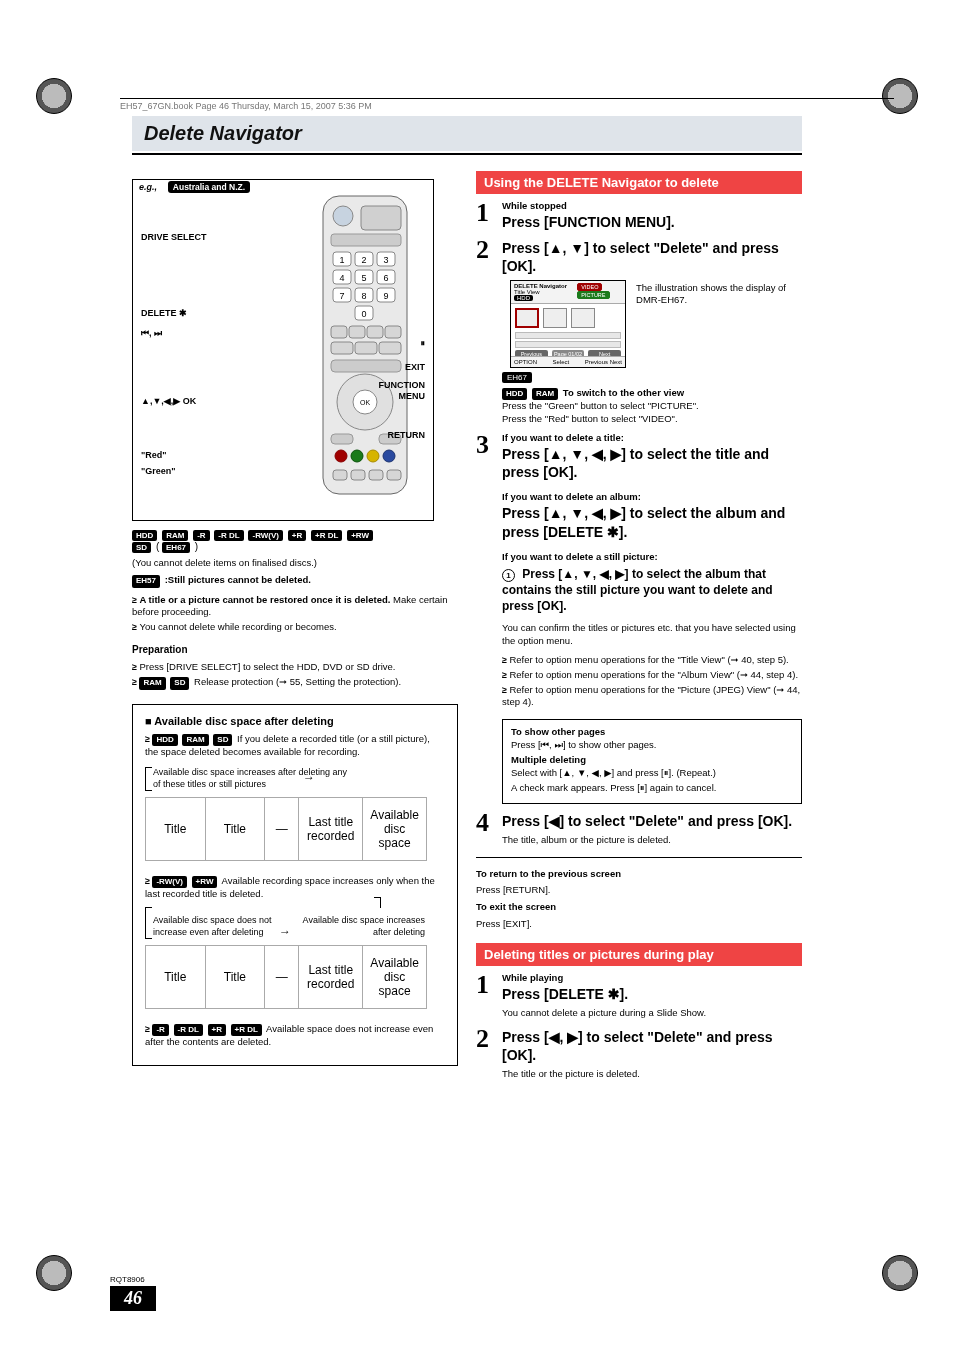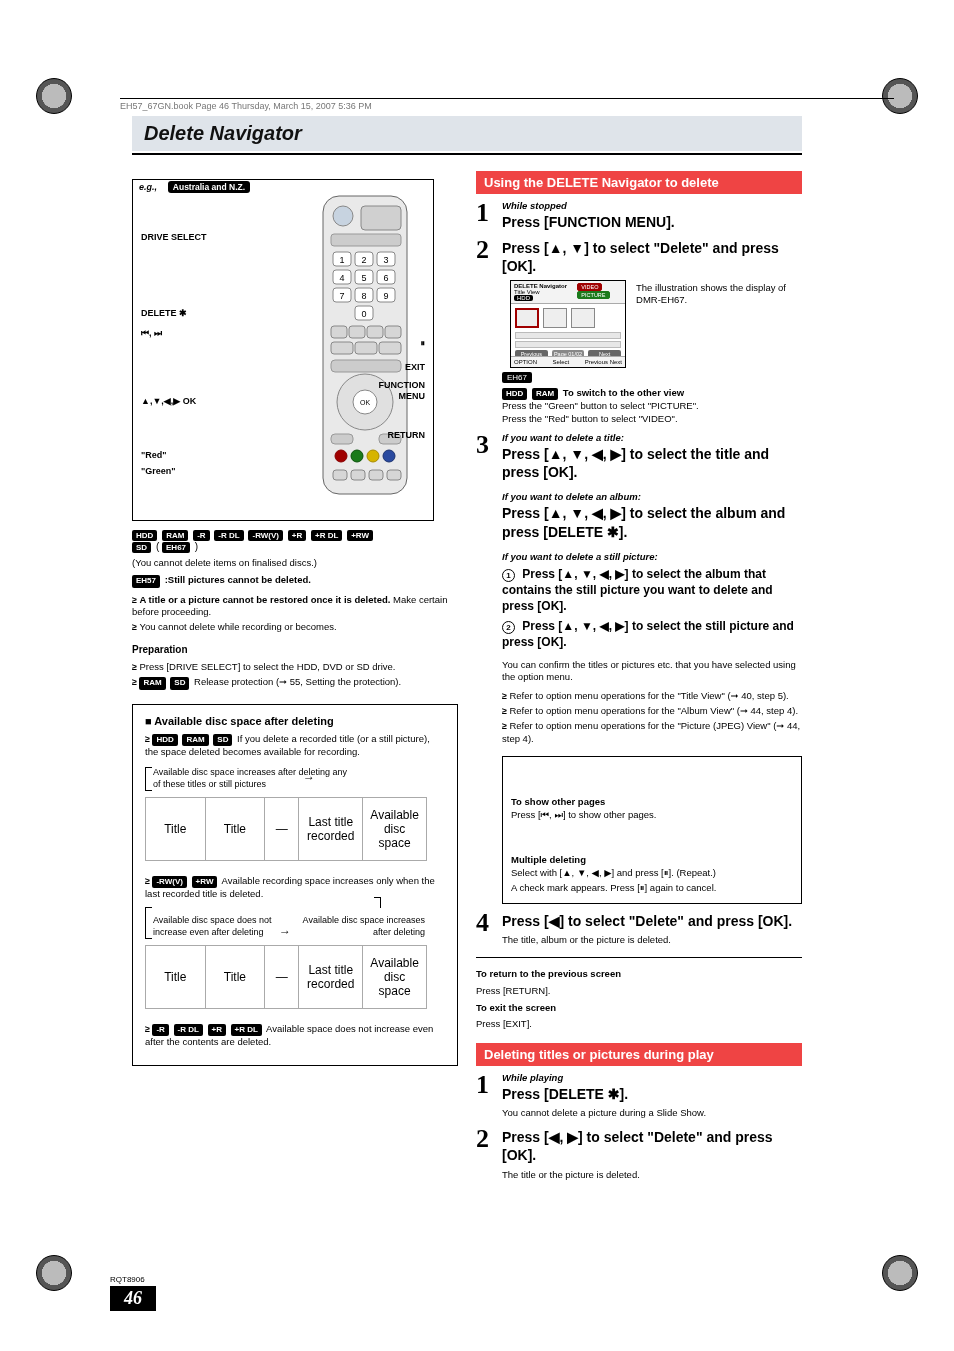--- a/index.html
+++ b/index.html
@@ -78,21 +78,21 @@
   .bracket-top-right { position:absolute; right:44px; top:-10px; width:6px; height:10px; border-right:1px solid #000; border-top:1px solid #000;}
   .strip-header.right { text-align:right; }
   .strip-headers-row { display:flex; justify-content:space-between; width:280px;}
 
   .section-bar {
     background:#ef4444; color:#fff; font-weight:bold; font-size:13px; padding:4px 8px;
   }
   .step-row { display:flex; align-items:flex-start; margin-top:6px;}
   .step-num { font-size:26px; font-weight:bold; font-family:"Times New Roman", serif; width:26px; line-height:1;}
   .step-body { flex:1; }
-  .step-sub { font-size:9.5px; font-weight:bold;font-style:italic; }
+  .step-sub { font-size:9.5px; font-weight:bold; }
   .step-main { font-size:14px; font-weight:bold; line-height:1.3; margin-top:2px;}
   .body-text { font-size:9.5px; line-height:1.35; margin-top:4px;}
   .bold { font-weight:bold;}
   .prep { font-weight:bold; font-size:10px; margin-top:10px;}
   .small-screen {
     border:1px solid #000; width:140px; height:86px; position:relative; background:#fff; margin-top:4px;
     font-size:6px;
   }
   .small-screen .hdr { display:flex; justify-content:space-between; padding:2px 3px; background:#f3f3f3; border-bottom:1px solid #aaa;}
   .small-screen .btn { display:inline-block; background:#ccc; border:1px solid #888; border-radius:2px; padding:0 3px; font-size:5.5px;}
@@ -101,21 +101,21 @@
   .small-screen .thumb { width:22px; height:18px; border:1px solid #888; background:#eee; position:relative;}
   .small-screen .thumb.sel { border-color:#a00000; box-shadow:0 0 0 1px #a00000 inset;}
   .small-screen .row2bars { display:flex; flex-direction:column; gap:2px; padding:0 4px;}
   .small-screen .bar { height:5px; background:#e7e7e7; border:1px solid #bbb;}
   .small-screen .navrow { display:flex; gap:4px; padding:2px 4px;}
   .small-screen .navbtn { flex:1; background:#666; color:#fff; text-align:center; border-radius:2px; font-size:5.5px; padding:1px 0;}
   .right-of-screen { font-size:9.5px; line-height:1.35; padding-left:10px; padding-top:6px;}
   .eh67-chip { display:inline-block; background:#000; color:#fff; font-size:8px; padding:1px 5px; border-radius:2px; margin-top:4px;}
 
   .tipbox { border:1px solid #000; padding:6px 8px; margin-top:10px;}
-  .tipbox .ttl { font-weight:bold; font-size:9.5px;margin-top:33px;}
+  .tipbox .ttl { font-weight:bold; font-size:9.5px;}
   .tipbox p { margin:2px 0; font-size:9.5px; line-height:1.35;}
 
   .circ { display:inline-block; width:11px; height:11px; border:1px solid #000; border-radius:50%; text-align:center; line-height:11px; font-size:8px; margin-right:4px; }
 
   .footer-page {
     position:absolute; bottom:40px; left:110px;
   }
   .footer-page .rqt { font-size:8px; }
   .footer-page .pg {
     background:#000; color:#fff; font-style:italic; font-weight:bold; font-size:18px;
@@ -400,24 +400,20 @@
           <div class="step-main">Press [▲, ▼, ◀, ▶] to select the title and press [OK].</div>
 
           <div class="step-sub" style="margin-top:10px;">If you want to delete an album:</div>
           <div class="step-main">Press [▲, ▼, ◀, ▶] to select the album and press [DELETE ✱].</div>
 
           <div class="step-sub" style="margin-top:10px;">If you want to delete a still picture:</div>
           <div class="body-text bold" style="font-size:12px;">
             <span class="circ">1</span>
             <span>Press [▲, ▼, ◀, ▶] to select the album that contains the still picture you want to delete and press [OK].</span>
           </div>
-          <div class="body-text bold" style="font-size:12px;">
-            <span class="circ">2</span>
-            <span>Press [▲, ▼, ◀, ▶] to select the still picture and press [OK].</span>
-          </div>
 
           <div class="body-text" style="margin-top:8px;">You can confirm the titles or pictures etc. that you have selected using the option menu.</div>
           <ul class="disc-list">
             <li>Refer to option menu operations for the "Title View" (➞ 40, step 5).</li>
             <li>Refer to option menu operations for the "Album View" (➞ 44, step 4).</li>
             <li>Refer to option menu operations for the "Picture (JPEG) View" (➞ 44, step 4).</li>
           </ul>
 
           <div class="tipbox">
             <div class="ttl">To show other pages</div>

